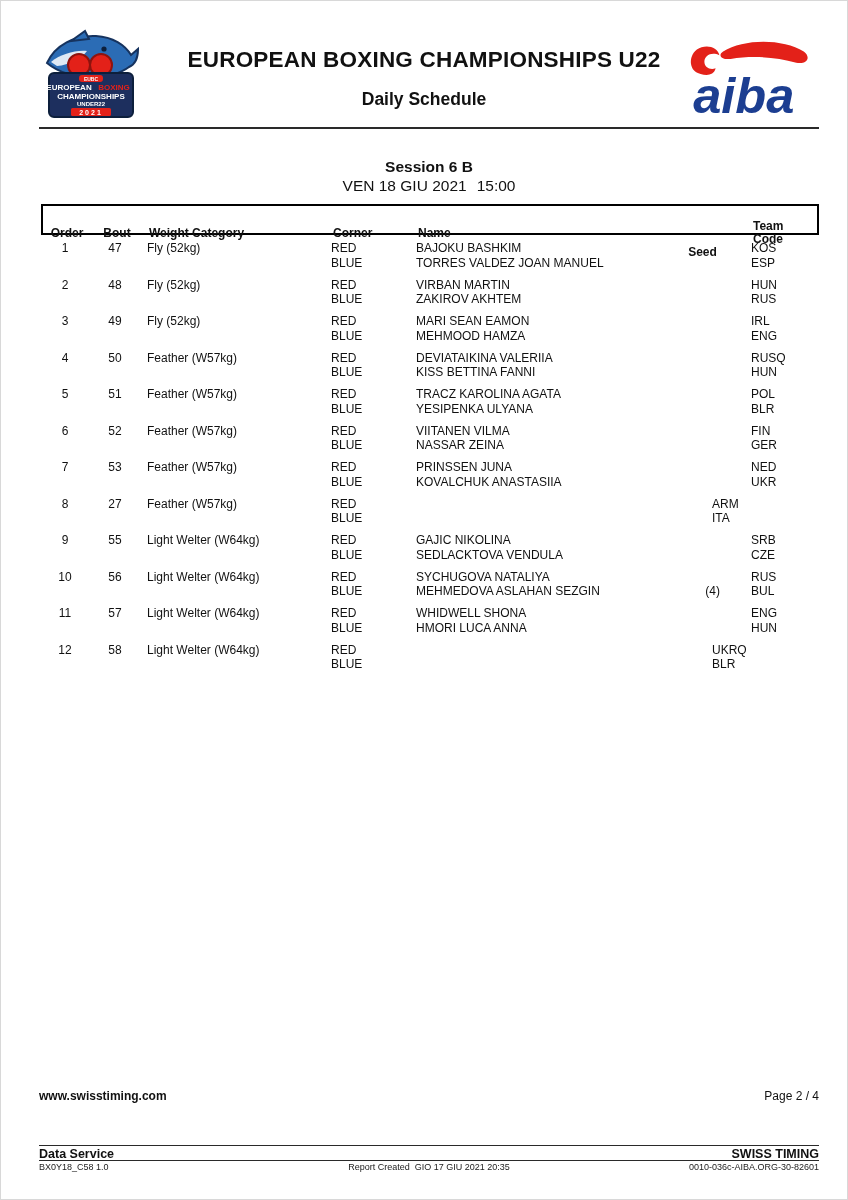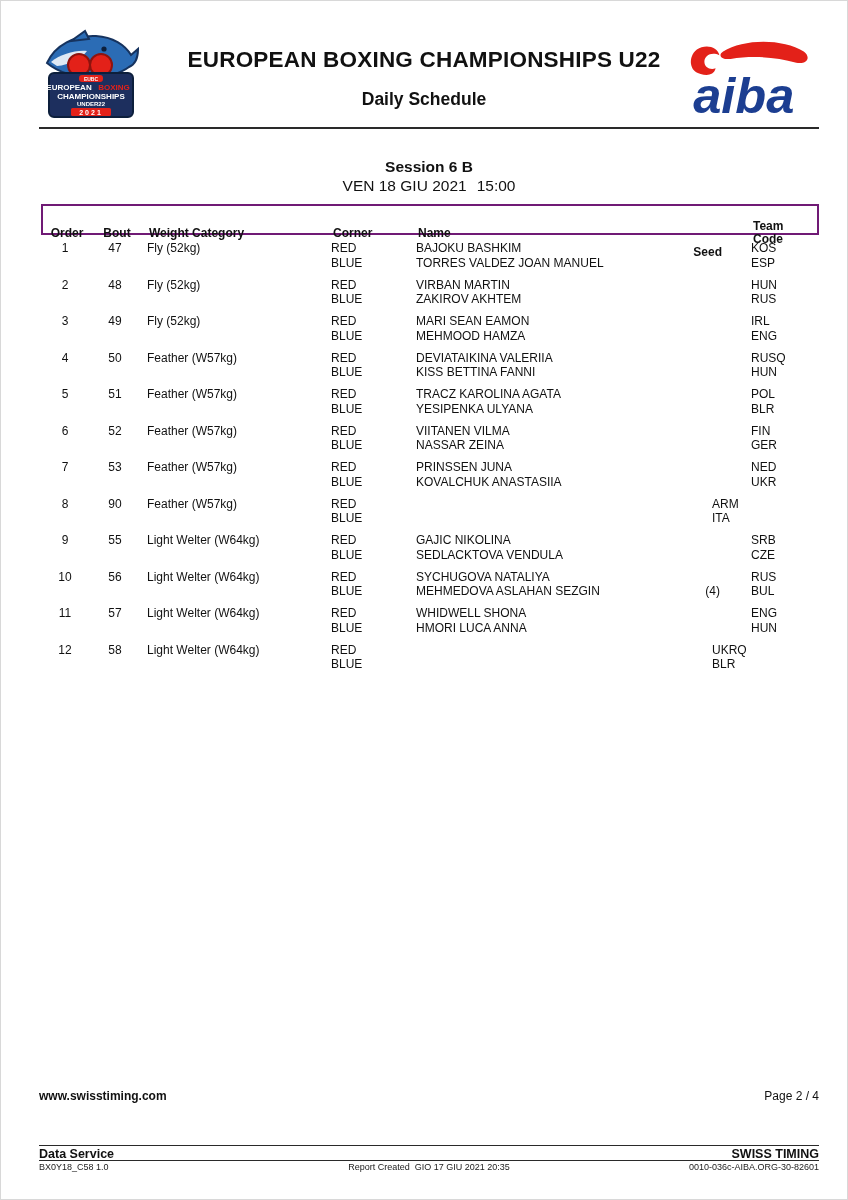--- a/index.html
+++ b/index.html
@@ -34,28 +34,28 @@
   .session-datetime { font-size:15.5px; font-weight:normal; margin-top:1px; }
   .session-datetime .t { margin-left:10px; }
 
   
   .grid-cols {
     display:grid;
     grid-template-columns:48px 52px 190px 85px 265px 39px 99px;
   }
   .sched-header {
     position:absolute; top:203px; left:40px; width:778px; height:31px;
-    border:2px solid #701a75;
+    border:2px solid #000000;
     align-items:center;
     font-size:12px; font-weight:bold;
   }
   .sched-header .h-order { text-align:center; }
   .sched-header .h-bout { text-align:center; }
   .sched-header .h-weight { padding-left:6px; }
-  .sched-header .h-seed { text-align:right;margin-top:39px; }
+  .sched-header .h-seed { text-align:center;margin-top:39px; }
   .sched-header .h-team { padding-left:31px; line-height:13px; }
 
   .bout-rows { position:absolute; top:238px; left:40px; width:778px; }
   .bout-row { height:36.5px; font-size:12px; line-height:14.7px; }
   .bout-row .cell { padding-top:2px; }
   .bout-row .c-order { text-align:center; }
   .bout-row .c-bout { text-align:center; }
   .bout-row .c-weight { padding-left:6px; }
   .bout-row .c-seed { text-align:right; }
   .bout-row .c-team { padding-left:31px; }
@@ -291,21 +291,21 @@
         <div>&nbsp;</div>
       </div>
       <div class="cell c-team">
         <div>NED</div>
         <div>UKR</div>
       </div>
     </div>
 
     <div class="bout-row grid-cols">
       <div class="cell c-order">8</div>
-      <div class="cell c-bout">90</div>
+      <div class="cell c-bout">27</div>
       <div class="cell c-weight">Feather (W57kg)</div>
       <div class="cell c-corner">
         <div>RED</div>
         <div>BLUE</div>
       </div>
       <div class="cell c-seed">
         <div>&nbsp;</div>
         <div>&nbsp;</div>
       </div>
       <div class="cell c-team">

